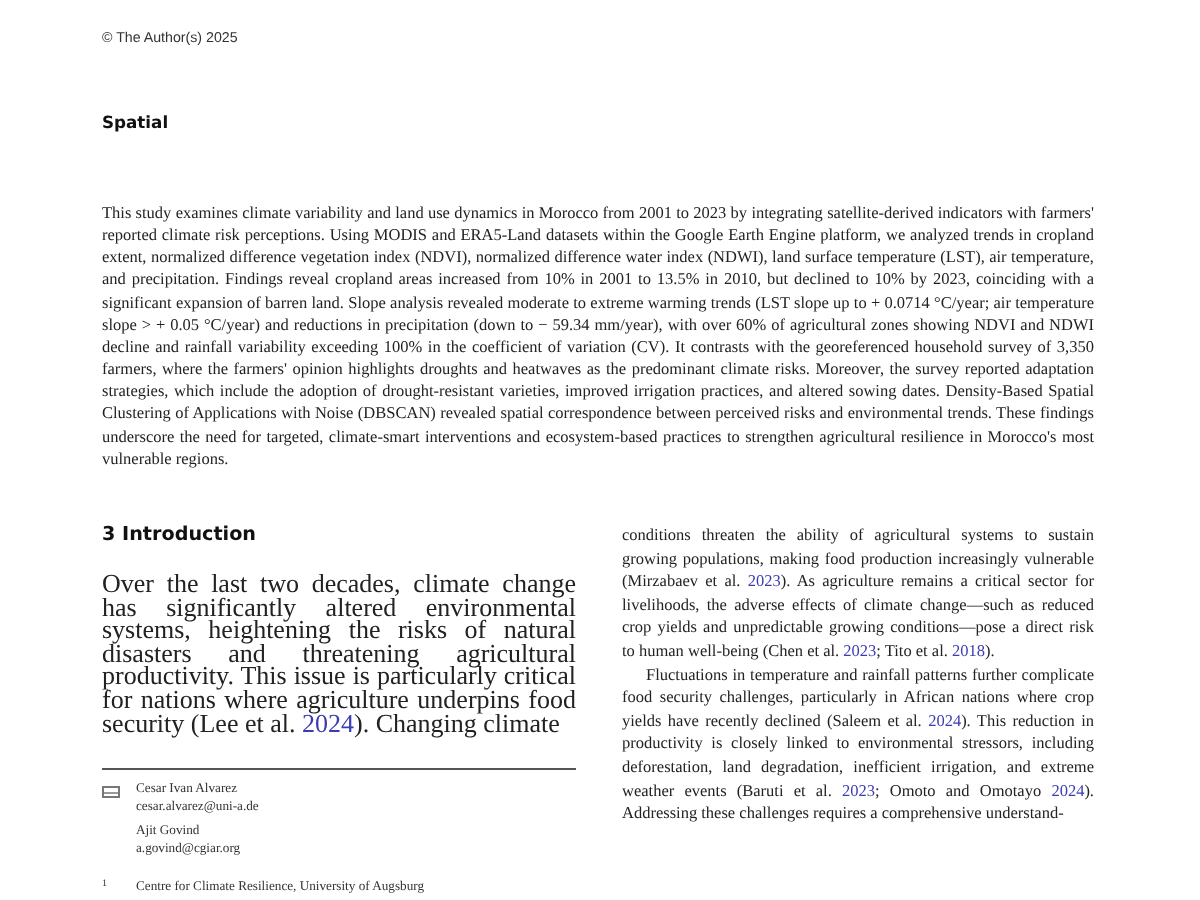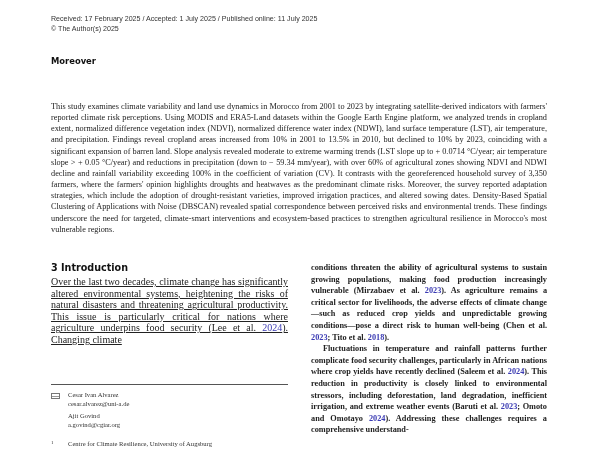--- a/index.html
+++ b/index.html
@@ -2,43 +2,42 @@
 <html><head>
 <meta charset="utf-8">
 <style>
   * { margin:0; padding:0; box-sizing:border-box; }
   html, body { width:600px; height:450px; overflow:hidden; background:#ffffff; }
   body { position:relative; color:#222; font-family:"Liberation Serif", serif; }
   .meta { position:absolute; left:51px; top:14px; font-family:"Liberation Sans", sans-serif; font-size:7.1px; line-height:10px; color:#333; }
   .abstract-title { position:absolute; left:51px; top:56px; font-family:"DejaVu Sans", sans-serif; font-weight:bold; font-size:8.4px; color:#111; }
   .abstract-body { position:absolute; left:51px; top:68px; width:496px; font-size:8.25px; line-height:11.15px; text-align:justify; color:#222;margin-top:33px; }
   .intro-title { position:absolute; left:51px; top:262px; font-family:"DejaVu Sans", sans-serif; font-weight:bold; font-size:9.6px; color:#111; }
-  .col-left { position:absolute; left:51px; top:276px; width:237px; font-size:10px; line-height:11.6px; text-align:justify;text-decoration:underline; }
-  .col-right { position:absolute; left:311px; top:262px; width:236px; font-size:8.25px; line-height:11.6px; text-align:justify;font-weight:bold; }
+  .col-left { position:absolute; left:51px; top:286px; width:237px; font-size:13px; line-height:11.6px; text-align:justify; }
+  .col-right { position:absolute; left:311px; top:262px; width:236px; font-size:8.25px; line-height:11.6px; text-align:justify; }
   .col-right p.indent { text-indent:12px; }
   .cite { color:#3b3bb3; }
   .rule { position:absolute; left:51px; top:384px; width:237px; height:1px; background:#555; }
   .author-block { position:absolute; left:51px; top:391px; width:237px; font-size:6.6px; line-height:8.7px; color:#333; }
   .author-row { display:flex; }
   .mail-icon { width:9px; height:6px; border:0.8px solid #777; margin-top:2px; margin-right:8px; position:relative; flex:0 0 auto; }
   .mail-icon:after { content:""; position:absolute; left:0; top:0; width:100%; height:50%; border-bottom:0.8px solid #999; }
   .author-text { margin-left:0; }
   .author2 { margin-left:17px; margin-top:4px; }
   .affil { position:absolute; left:51px; top:440px; font-size:6.6px; color:#333; display:flex; }
   .affil .num { font-size:5px; width:17px; }
 </style>
 </head>
 <body>
 
 <div class="meta">
-  <div>Received: 17 February 2025 / Accepted: 1 July 2025 / Published online: 11 July 2025</div>
   <div>© The Author(s) 2025</div>
 </div>
 
-<div class="abstract-title">Moreover</div>
+<div class="abstract-title">Spatial</div>
 <div class="abstract-body">This study examines climate variability and land use dynamics in Morocco from 2001 to 2023 by integrating satellite-derived indicators with farmers' reported climate risk perceptions. Using MODIS and ERA5-Land datasets within the Google Earth Engine platform, we analyzed trends in cropland extent, normalized difference vegetation index (NDVI), normalized difference water index (NDWI), land surface temperature (LST), air temperature, and precipitation. Findings reveal cropland areas increased from 10% in 2001 to 13.5% in 2010, but declined to 10% by 2023, coinciding with a significant expansion of barren land. Slope analysis revealed moderate to extreme warming trends (LST slope up to + 0.0714 °C/year; air temperature slope &gt; + 0.05 °C/year) and reductions in precipitation (down to − 59.34 mm/year), with over 60% of agricultural zones showing NDVI and NDWI decline and rainfall variability exceeding 100% in the coefficient of variation (CV). It contrasts with the georeferenced household survey of 3,350 farmers, where the farmers' opinion highlights droughts and heatwaves as the predominant climate risks. Moreover, the survey reported adaptation strategies, which include the adoption of drought-resistant varieties, improved irrigation practices, and altered sowing dates. Density-Based Spatial Clustering of Applications with Noise (DBSCAN) revealed spatial correspondence between perceived risks and environmental trends. These findings underscore the need for targeted, climate-smart interventions and ecosystem-based practices to strengthen agricultural resilience in Morocco's most vulnerable regions.</div>
 
 <div class="intro-title">3  Introduction</div>
 
 <div class="col-left">
   <p><span>Over the last two decades, climate change has significantly altered environmental systems, heightening the risks of natural disasters and threatening agricultural productivity. This issue is particularly critical for nations where agriculture underpins food security (Lee et al. </span><a class="cite">2024</a><span>). Changing climate</span></p>
 </div>
 
 <div class="col-right">
   <p><span>conditions threaten the ability of agricultural systems to sustain growing populations, making food production increasingly vulnerable (Mirzabaev et al. </span><a class="cite">2023</a><span>). As agriculture remains a critical sector for livelihoods, the adverse effects of climate change—such as reduced crop yields and unpredictable growing conditions—pose a direct risk to human well-being (Chen et al. </span><a class="cite">2023</a><span>; Tito et al. </span><a class="cite">2018</a><span>).</span></p>

